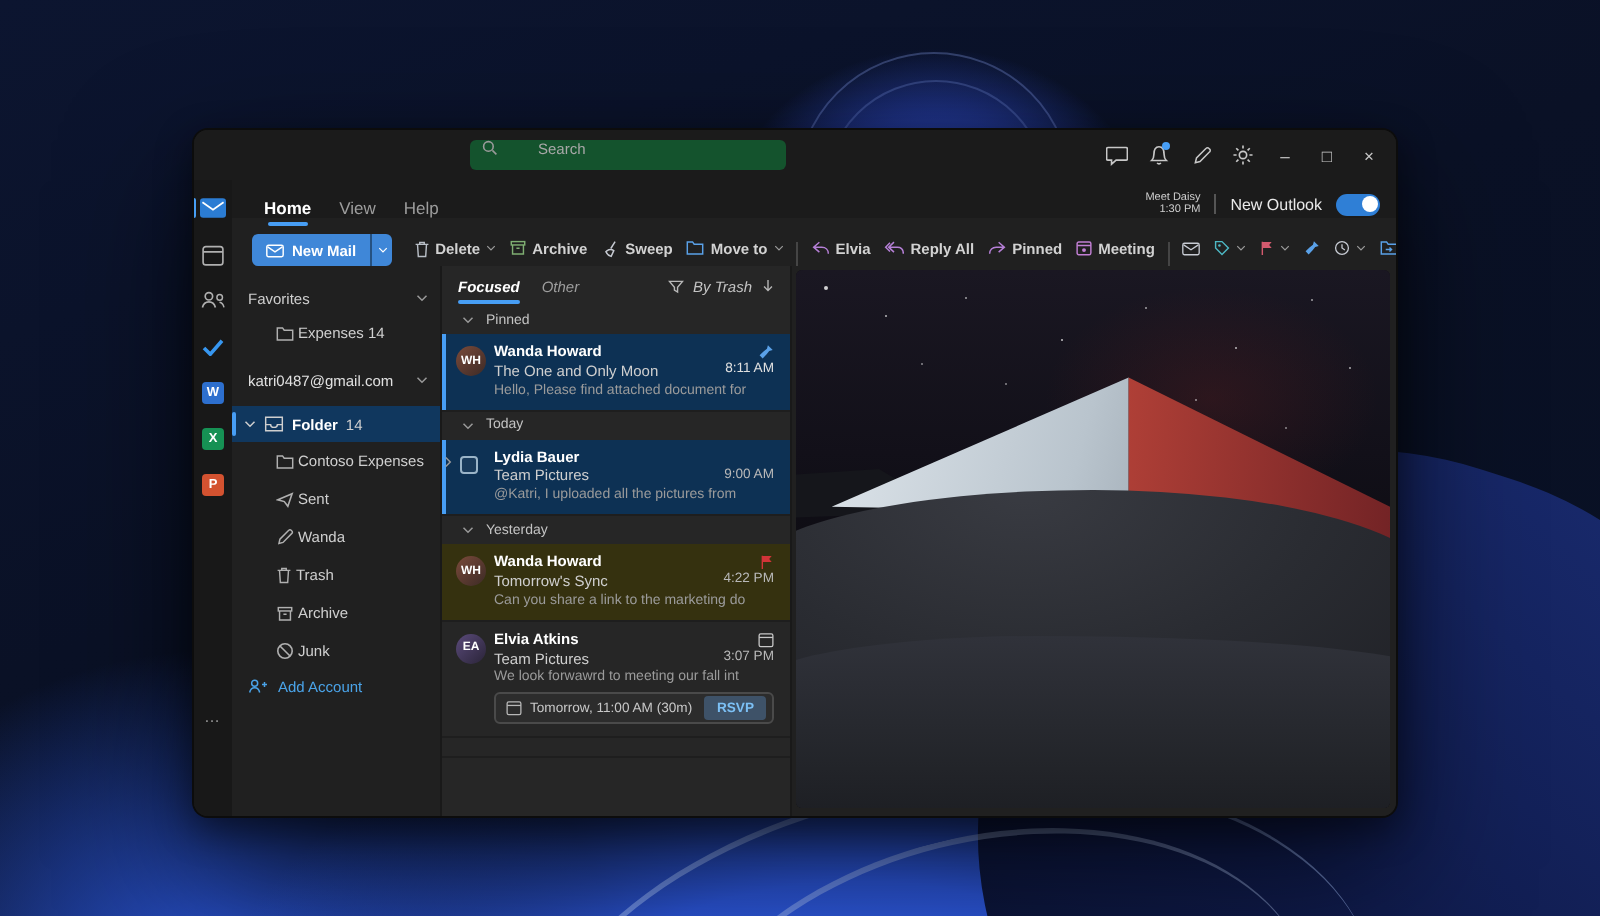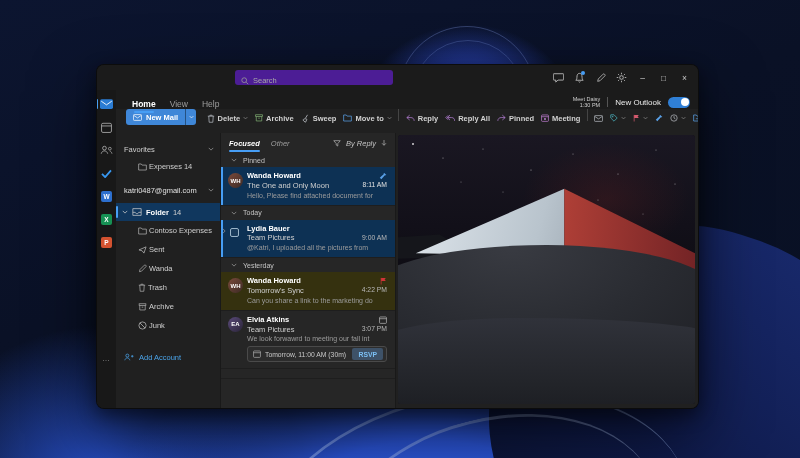--- a/index.html
+++ b/index.html
@@ -24,22 +24,22 @@
   .petal-dark { position:absolute; right:-90px; bottom:-150px; width:400px; height:380px; border-radius:48%;
     background:linear-gradient(205deg, #1a2c72 0%, #101c4e 55%, #0a1230 100%); transform:rotate(18deg); }
 
   
   .win { position:absolute; left:96px; top:64px; width:603px; height:345px; background:#1f1f1f;
     border-radius:8px; overflow:hidden; box-shadow:0 26px 64px rgba(0,0,0,.6), 0 6px 18px rgba(0,0,0,.45);
     border:1px solid rgba(0,0,0,.6); color:#d6d6d6; }
 
   
   .titlebar { position:relative; height:25px; background:#1b1b1b; }
-  .searchbox { position:absolute; left:138px; top:5px; width:158px; height:15px; background:#4c1d95;
-    border-radius:3px; display:flex; align-items:flex-end; gap:4px; padding:0 6px; color:#a8a8a8; font-size:7.5px; }
+  .searchbox { position:absolute; left:138px; top:5px; width:158px; height:15px; background:#14532d;
+    border-radius:3px; display:flex; align-items:flex-start; gap:20px; padding:0 6px; color:#a8a8a8; font-size:7.5px; }
   .caps { position:absolute; right:3px; top:0; height:25px; display:flex; align-items:center; }
   .cap { width:21px; height:25px; display:flex; align-items:center; justify-content:center; color:#c9c9c9; font-size:8.5px; position:relative; }
   .badge { position:absolute; top:6px; right:5px; width:4px; height:4px; border-radius:50%; background:#479ef5; }
 
   .body-row { display:flex; height:320px; }
 
   
   .rail { width:21px; background:#181818; display:flex; flex-direction:column; align-items:center; padding-top:7px; gap:9px; }
   .rail-item { width:17px; height:14px; display:flex; align-items:center; justify-content:center; position:relative; }
   .rail-item.sel::before { content:""; position:absolute; left:-2px; top:2px; width:2px; height:10px; border-radius:2px; background:#479ef5; }
@@ -54,41 +54,41 @@
   .tab.sel { color:#fff; font-weight:bold; }
   .tab.sel::after { content:""; position:absolute; left:2px; right:2px; bottom:-4px; height:2px; border-radius:2px; background:#479ef5; }
   .tab-right { margin-left:auto; display:flex; align-items:center; gap:7px; padding-right:8px; }
   .reminder { text-align:right; font-size:5.5px; line-height:1.2; color:#cfcfcf; }
   .vsep { width:1px; height:10px; background:#555; }
   .no-label { font-size:8px; color:#eaeaea; }
   .toggle { width:22px; height:11px; border-radius:6px; background:#2f7fd6; position:relative; }
   .toggle::after { content:""; position:absolute; right:1.5px; top:1.5px; width:8px; height:8px; border-radius:50%; background:#fff; }
 
   
-  .toolbar { height:24px; display:flex; align-items:flex-start; padding:0 6px 0 10px; background:#202020; font-size:7.5px; color:#d2d2d2; white-space:nowrap; }
+  .toolbar { height:24px; display:flex; align-items:flex-end; padding:0 6px 0 10px; background:#202020; font-size:7.5px; color:#d2d2d2; white-space:nowrap; }
   .newmail { display:flex; height:16px; border-radius:3px; overflow:hidden; margin-right:7px; flex:none; }
   .nm-main { background:#3f87d8; color:#fff; display:flex; align-items:center; gap:4px; padding:0 7px; font-weight:bold; }
   .nm-chev { background:#3f87d8; border-left:1px solid rgba(0,0,0,.4); width:11px; display:flex; align-items:center; justify-content:center; }
   .tbtn { display:flex; align-items:center; gap:3px; padding:0 3.5px; height:18px; border-radius:3px; flex:none;font-weight:bold; }
   .sep { width:1px; height:12px; background:#454545; margin:0 3px; flex:none; }
   .chev svg { display:block; }
 
   
   .content { display:flex; height:277px; }
 
   
   .folders { width:104px; background:#202020; padding-top:8px; font-size:7.5px; color:#cfcfcf; }
   .frow { height:16px; display:flex; align-items:center; padding:0 6px 0 8px; gap:5px; }
   .frow .cnt { margin-left:auto; color:#9a9a9a; font-size:6.5px; }
   .fitem { height:19px; display:flex; align-items:center; padding:0 6px 0 22px; gap:2px; }
   .fsel { height:18px; display:flex; align-items:center; padding:0 6px 0 6px; gap:4px; background:#10375e; position:relative; margin-top:5px; }
   .fsel::before { content:""; position:absolute; left:0; top:3px; bottom:3px; width:2px; border-radius:2px; background:#479ef5; }
   .fsel .lbl { font-weight:bold; color:#fff; }
   .acct { margin-top:6px; color:#e0e0e0; }
-  .addacct { margin-top:18px; color:#4aa3e8; display:flex; gap:5px; padding-left:8px; }
+  .addacct { margin-top:4px; color:#4aa3e8; display:flex; gap:5px; padding-left:8px; }
 
   
   .msglist { width:176px; background:#262626; border-left:1px solid #191919; border-right:1px solid #191919; display:flex; flex-direction:column; overflow:hidden; font-size:7.5px; }
   .mlheader { height:20px; flex:none; display:flex; align-items:center; padding:0 8px; gap:11px;font-style:italic; }
   .mtab { color:#9d9d9d; position:relative; }
   .mtab.sel { color:#fff; font-weight:bold; }
   .mtab.sel::after { content:""; position:absolute; left:0; right:0; bottom:-4px; height:2px; border-radius:2px; background:#479ef5; }
   .ml-right { margin-left:auto; display:flex; align-items:center; gap:5px; color:#c4c4c4; }
   .shead { height:14px; flex:none; display:flex; align-items:center; gap:6px; padding-left:10px; color:#c4c4c4; font-size:7px; }
   .msg { position:relative; padding:4px 8px 5px 26px; border-bottom:1px solid #1e1e1e; flex:none; }
@@ -297,21 +297,21 @@
               </svg>
             </span>
         </span>
 
         <span class="sep"></span>
 
         <span class="tbtn">
           <svg width="9" height="8" viewBox="0 0 11 9">
               <path d="M4.5 1L1 4l3.5 3M1 4h5c2.3 0 4 1.6 4 4" stroke="#b57fd6" fill="none" stroke-width=".9"></path>
             </svg>
-          <span>Reply</span>
+          <span>Elvia</span>
         </span>
 
         <span class="tbtn">
           <svg width="10" height="8" viewBox="0 0 12 9">
               <path d="M3.6 1.4L1 4l2.6 2.6M6 1L2.8 4 6 7M2.8 4h5.2c2.2 0 3.6 1.5 3.6 4" stroke="#b57fd6" fill="none" stroke-width=".9"></path>
             </svg>
           <span>Reply All</span>
         </span>
 
         <span class="tbtn">
@@ -484,21 +484,21 @@
         <div class="msglist">
           <div class="mlheader">
             <span class="mtab sel">Focused</span>
             <span class="mtab">Other</span>
             <span class="ml-right">
               <span>
                 <svg width="8" height="7" viewBox="0 0 9 8">
                     <path d="M.8.8h7.4L5.4 4.1v2.8L3.6 5.8V4.1z" stroke="#b8b8b8" fill="none" stroke-width=".8"></path>
                   </svg>
               </span>
-              <span>By Reply</span>
+              <span>By Trash</span>
               <span>
                 <svg width="6" height="8" viewBox="0 0 7 9">
                     <path d="M3.5 1v6M1.2 4.8l2.3 2.4 2.3-2.4" stroke="#b8b8b8" fill="none" stroke-width=".8"></path>
                   </svg>
               </span>
             </span>
           </div>
 
           <div class="shead">
             <svg width="6" height="4" viewBox="0 0 8 5">

